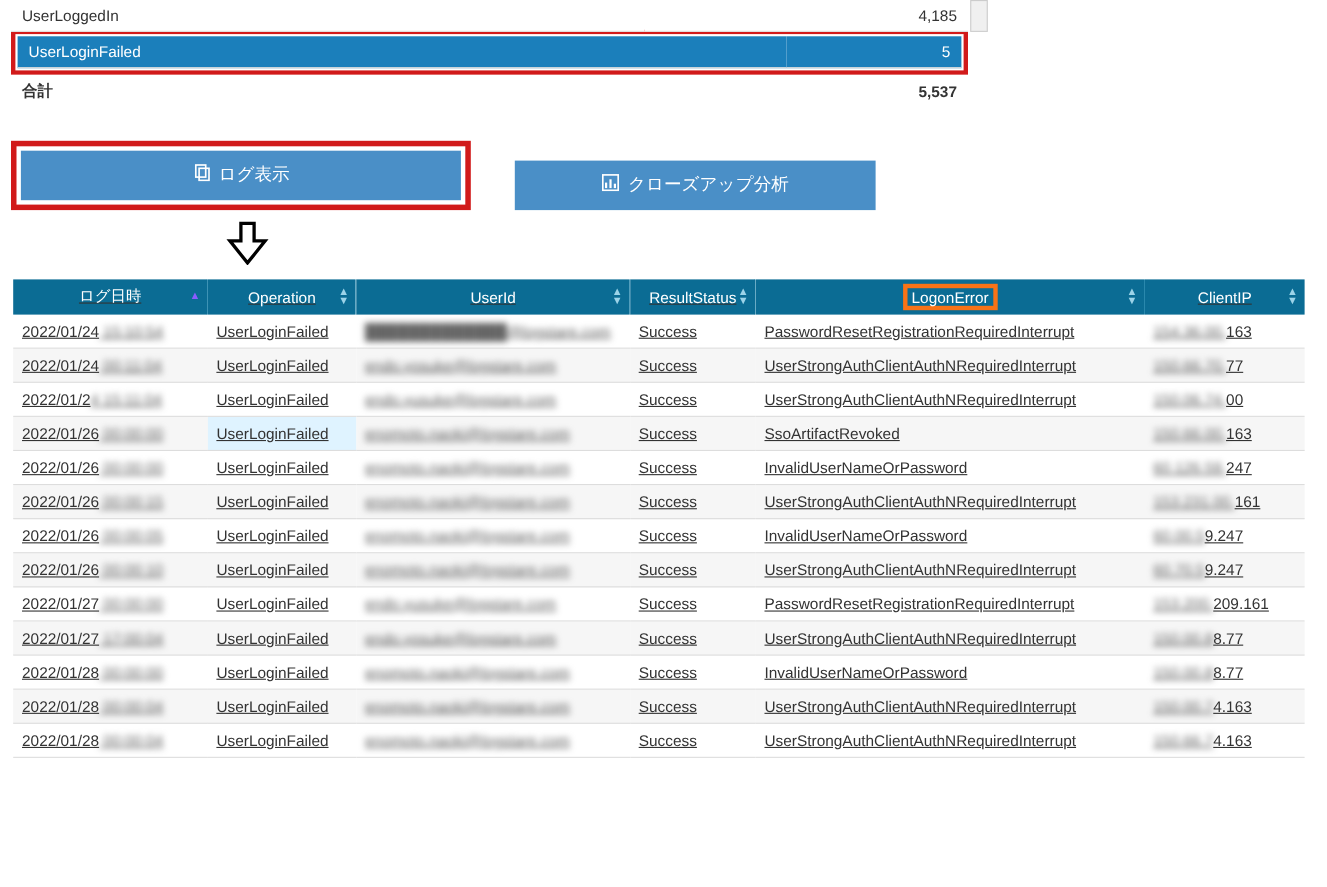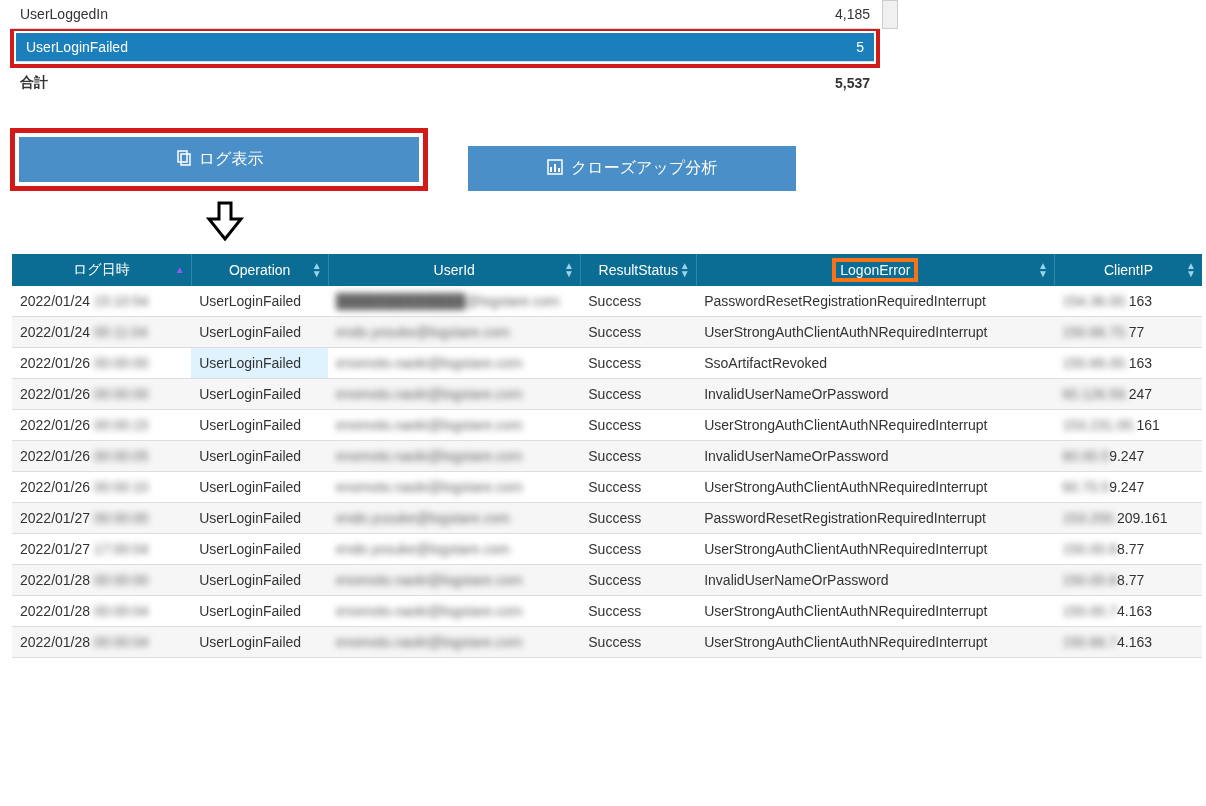--- a/index.html
+++ b/index.html
@@ -80,21 +80,21 @@
 
   
   .arrow-wrap {
     width: 430px;
     text-align: center;
     margin-bottom: 10px;
   }
   .arrow-wrap svg { display: inline-block; }
 
   
-  .datatable-wrap { padding: 0 4px 20px 12px; }
+  .datatable-wrap { padding: 0 20px 20px 12px; text-decoration: underline; }
   .datatable {
     width: 100%;
     border-collapse: collapse;
     font-size: 14px;
   }
   .datatable thead th {
     background: #0b6c94;
     color: #fff;
     font-weight: normal;
     padding: 6px 8px;
@@ -276,20 +276,28 @@
         </tr>
         <tr>
           <td><span>2022/01/24</span><span class="sm"> 00:11:04</span></td>
           <td>UserLoginFailed</td>
           <td><span class="sm">endo.yosuke@logstare.com</span></td>
           <td>Success</td>
           <td>UserStrongAuthClientAuthNRequiredInterrupt</td>
           <td><span class="sm">150.66.70.</span><span>77</span></td>
         </tr>
         <tr>
+          <td><span>2022/01/2</span><span class="sm">4 15:11:04</span></td>
+          <td>UserLoginFailed</td>
+          <td><span class="sm">endo.yusuke@logstare.com</span></td>
+          <td>Success</td>
+          <td>UserStrongAuthClientAuthNRequiredInterrupt</td>
+          <td><span class="sm">150.06.74.</span><span>00</span></td>
+        </tr>
+        <tr>
           <td><span>2022/01/26</span><span class="sm"> 00:00:00</span></td>
           <td class="hl">UserLoginFailed</td>
           <td><span class="sm">enomoto.naoki@logstare.com</span></td>
           <td>Success</td>
           <td>SsoArtifactRevoked</td>
           <td><span class="sm">150.66.00.</span><span>163</span></td>
         </tr>
         <tr>
           <td><span>2022/01/26</span><span class="sm"> 00:00:00</span></td>
           <td>UserLoginFailed</td>

